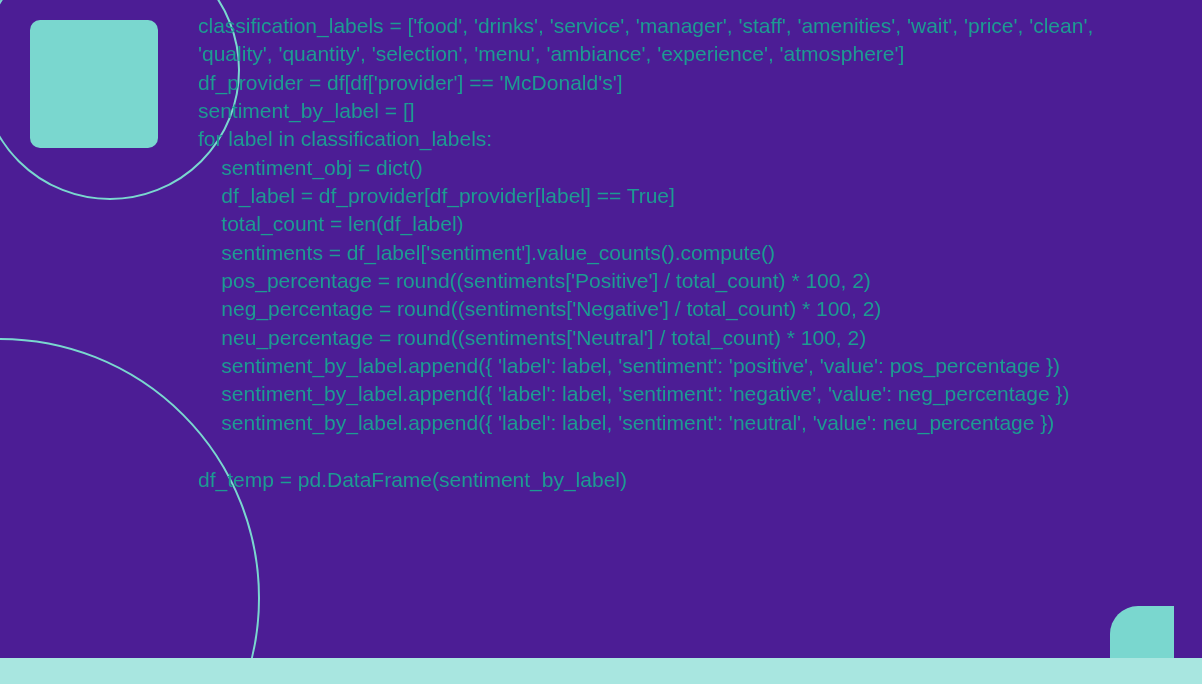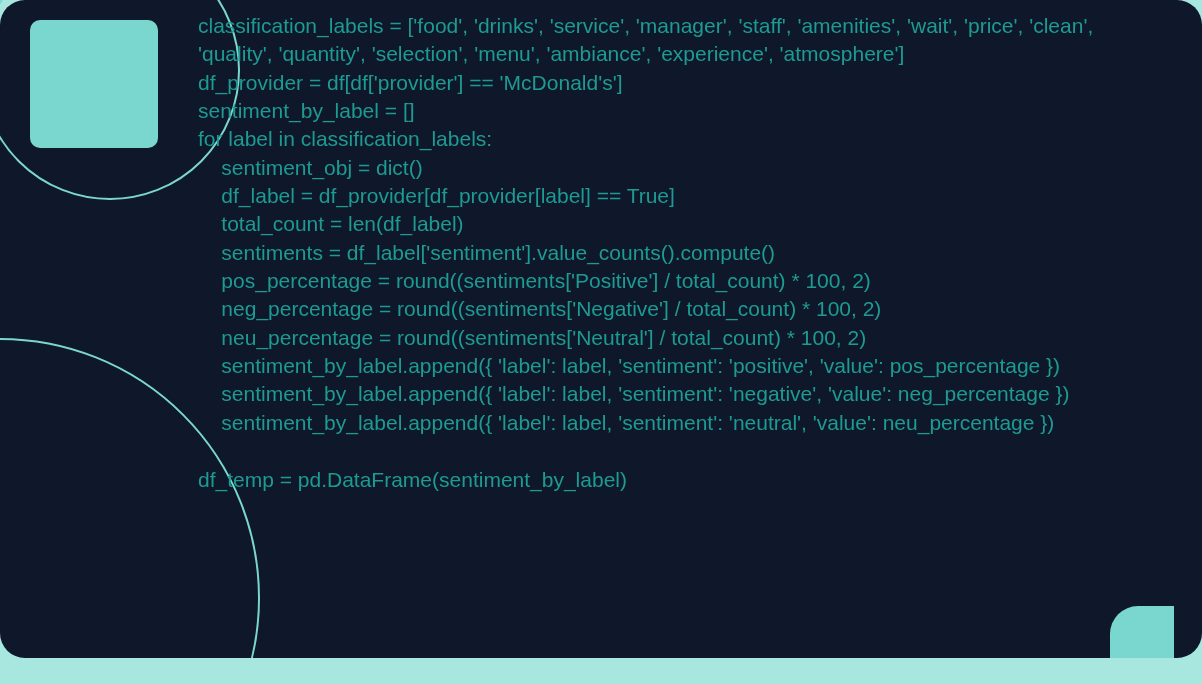--- a/index.html
+++ b/index.html
@@ -14,22 +14,21 @@
       position: relative;
       overflow: hidden;
       font-family: 'Segoe UI', Tahoma, Geneva, sans-serif;
     }
     .slide-content {
       position: absolute;
       top: 0;
       left: 0;
       right: 0;
       bottom: 26px;
-      background: #0f172a;
-      border-radius: 25px;
+      background: #4c1d95;
     }
     .decor-square {
       position: absolute;
       top: 20px;
       left: 30px;
       width: 128px;
       height: 128px;
       background: #7ad7cf;
       border-radius: 10px;
     }

